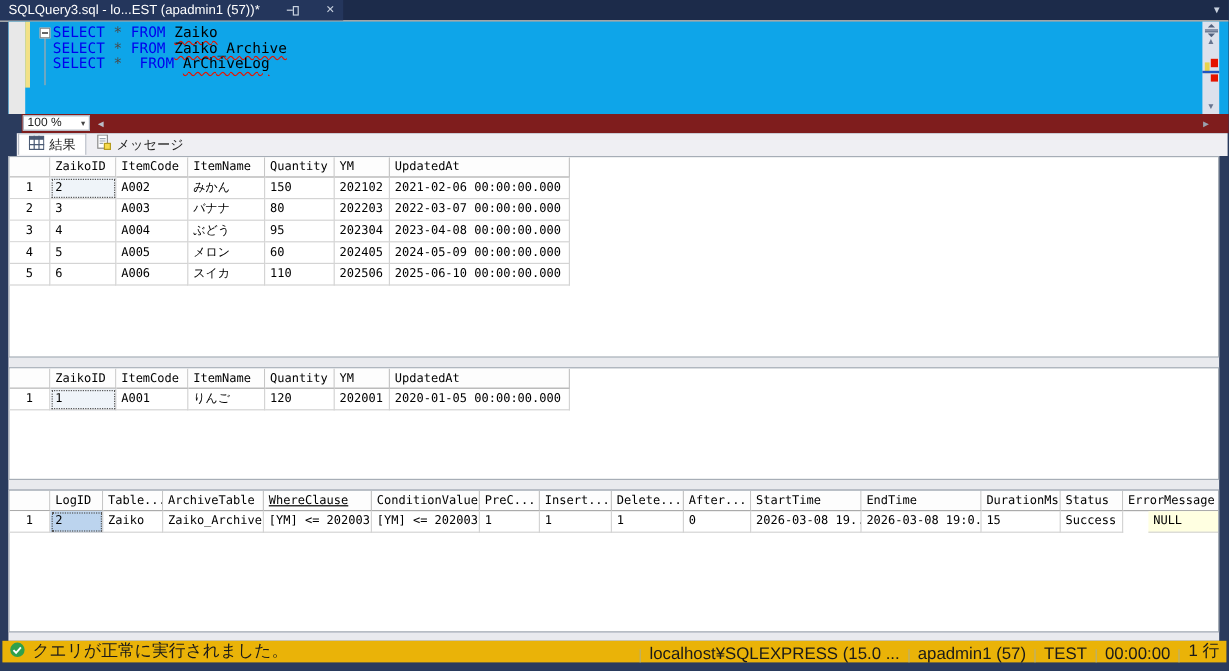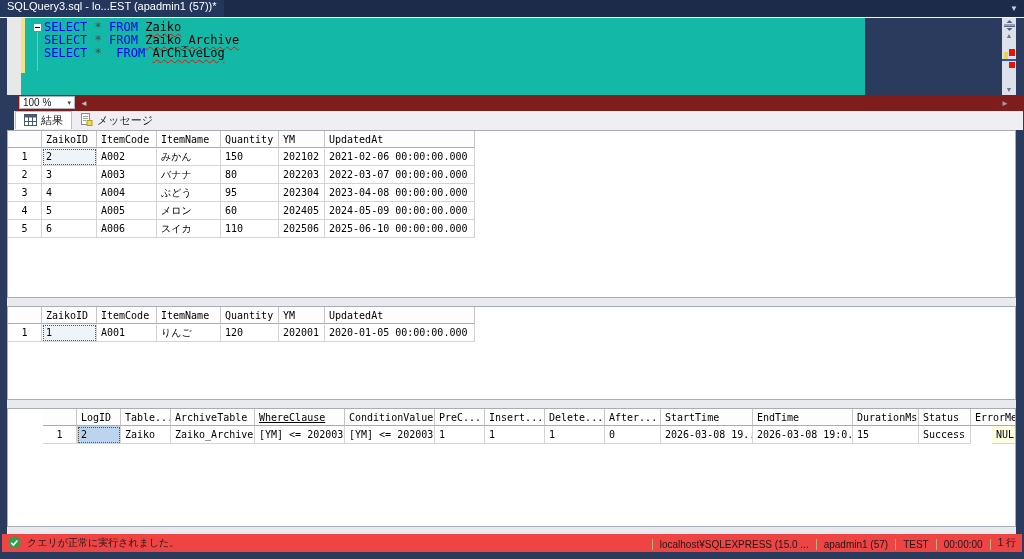--- a/index.html
+++ b/index.html
@@ -3,31 +3,31 @@
 <meta charset="utf-8">
 <style>
   html,body{margin:0;padding:0;}
   body{background:#2A3B5D;}
   .app{position:relative;width:1024px;height:559px;background:#2A3B5D;overflow:hidden;
        font-family:"Liberation Sans","DejaVu Sans",sans-serif;-webkit-font-smoothing:antialiased;}
 
   
   .tabstrip{position:absolute;left:0;top:0;right:0;height:17px;background:#1C2B4A;
             border-bottom:1px solid #FAF6E3;display:flex;align-items:stretch;}
-  .tab{display:flex;align-items:center;padding:0 7px;font-size:11px;color:#FFFFFF;gap:22px;cursor:default;flex-direction:column;}
+  .tab{display:flex;align-items:center;padding:0 7px;font-size:11px;color:#FFFFFF;gap:22px;cursor:default;}
   .tab.t-active{background:#24365C;}
   .tab.t-inactive{background:#3E5B85;color:#D6DDE7;margin-left:2px;}
   .close-icon{font-size:9px;color:#C9D2DF;line-height:1;}
   .pin-icon{position:relative;width:11px;height:11px;display:inline-block;}
   .pin-icon::before{content:"";position:absolute;left:5px;top:2px;width:3px;height:6px;border:1px solid #C9D2DF;}
   .pin-icon::after{content:"";position:absolute;left:0;top:5px;width:5px;height:1px;background:#C9D2DF;}
   .tab-overflow{position:absolute;right:6px;top:4px;font-size:8px;color:#C9D2DF;}
 
   
-  .editor{position:absolute;left:7px;top:18px;width:858px;height:77px;background:#14b8a6;overflow:hidden;}
+  .editor{position:absolute;left:7px;top:18px;width:1017px;height:77px;background:#0ea5e9;overflow:hidden;}
   .gutter{position:absolute;left:0;top:0;width:14px;height:100%;background:#E8E8E8;}
   .changebar{position:absolute;left:14px;top:0;width:4px;height:55px;background:#F2E187;}
   .fold-guide{position:absolute;left:30px;top:13px;width:1px;height:40px;background:#ABABAB;}
   .code{position:absolute;left:26px;top:3px;font-family:"DejaVu Sans Mono",monospace;
         font-size:12px;line-height:13px;color:#000;}
   .code-line{white-space:pre;height:13px;display:flex;align-items:center;}
   .code-line .indent{display:inline-block;width:11px;}
   .fold{display:inline-flex;width:9px;height:9px;border:1px solid #848484;background:#fff;
         margin-right:2px;box-sizing:border-box;align-items:center;justify-content:center;}
   .fold .minus{width:5px;height:1px;background:#000;}
@@ -60,40 +60,40 @@
   .resulttabs{position:absolute;left:14px;top:111px;width:1009px;height:19px;background:#EFEFF3;
               display:flex;padding-left:1px;box-sizing:border-box;}
   .rtab{height:18px;display:flex;align-items:center;gap:4px;padding:0 8px;font-size:11px;color:#1E1E1E;}
   .rtab.active{background:#fff;border:1px solid #B9BEC7;border-bottom:none;box-sizing:border-box;}
 
   
   .panel{position:absolute;left:7px;width:1009px;background:#fff;border:1px solid #A6ADB6;
          box-sizing:border-box;overflow:hidden;}
   .p1{top:130px;height:168px;}
   .p2{top:306px;height:94px;}
-  .p3{top:408px;height:119px;padding-left:35px;}
+  .p3{top:408px;height:119px;}
   .split{position:absolute;left:7px;width:1009px;background:#E9EAEE;}
   .s1{top:298px;height:8px;}
   .s2{top:400px;height:8px;}
   .s3{top:527px;height:7px;}
 
   .grid{font-family:"DejaVu Sans Mono","DejaVu Sans",sans-serif;font-size:10px;color:#000;}
   .g-row{display:flex;height:18px;line-height:18px;}
   .g-head{height:17px;line-height:17px;}
   .g-cell{box-sizing:border-box;padding:0 4px;border-right:1px solid #D4D4D4;
           border-bottom:1px solid #D4D4D4;overflow:hidden;white-space:nowrap;flex:none;}
   .g-hcell{background:#FDFDFD;border-right:1px solid #C6C6C6;border-bottom:1px solid #ABABAB;}
   .g-rownum{text-align:center;padding:0;background:#FFFFFF;}
   .sel-light{background:#EFF4F9;outline:1px dotted #555;outline-offset:-2px;}
   .sel-blue{background:#BCD4EE;outline:1px dotted #555;outline-offset:-2px;}
   .nullcell{background:#FFFFE1;}
 
   
-  .statusbar{position:absolute;left:2px;top:534px;width:1020px;height:18px;background:#ef4444;
-             display:flex;align-items:center;font-size:10px;color:#1A1A1A;padding:0 6px;
+  .statusbar{position:absolute;left:2px;top:534px;width:1020px;height:18px;background:#eab308;
+             display:flex;align-items:center;font-size:14px;color:#1A1A1A;padding:0 6px;
              box-sizing:border-box;gap:6px;}
   .sb-right{margin-left:auto;display:flex;align-items:flex-end;gap:7px;}
   .sb-sep{width:1px;height:11px;background:#B5B077;}
 </style>
 </head>
 <body>
 
 <div class="app">
 
   <div class="tabstrip">

